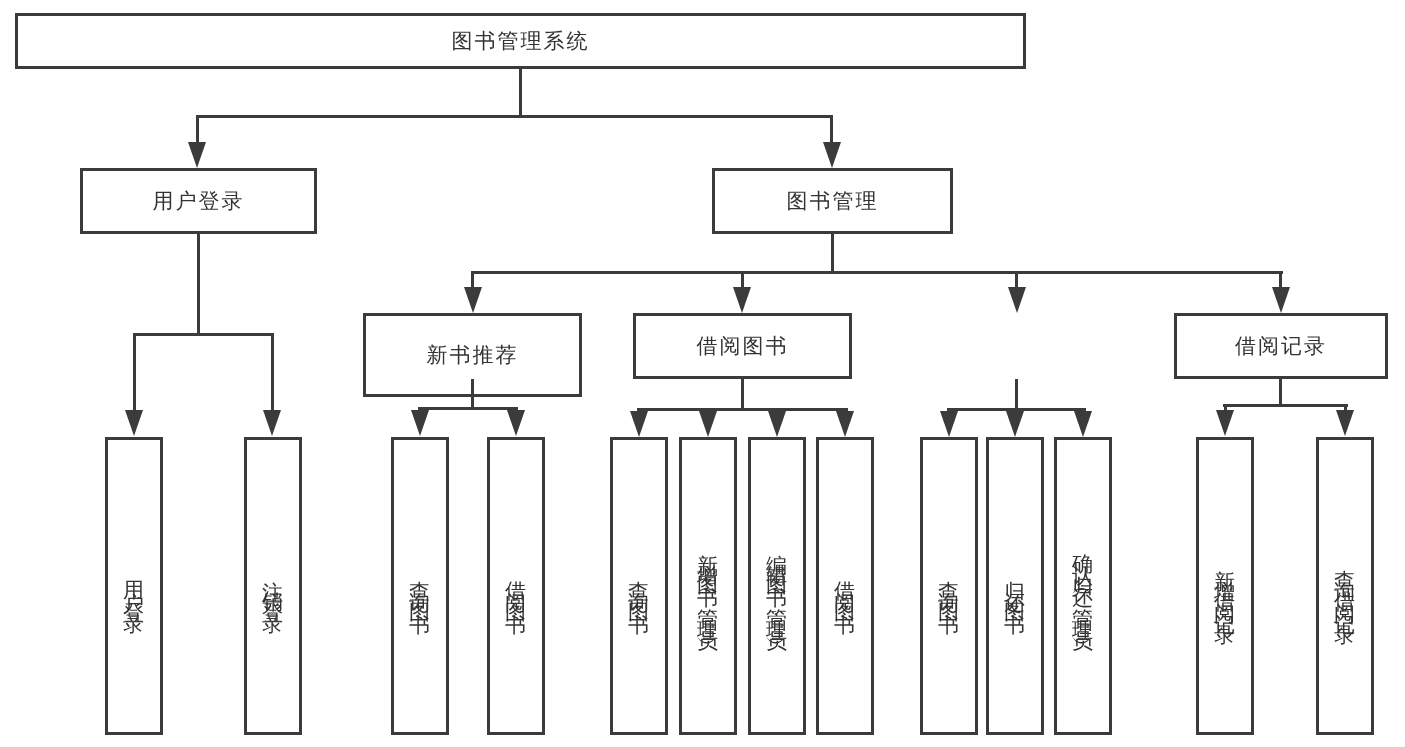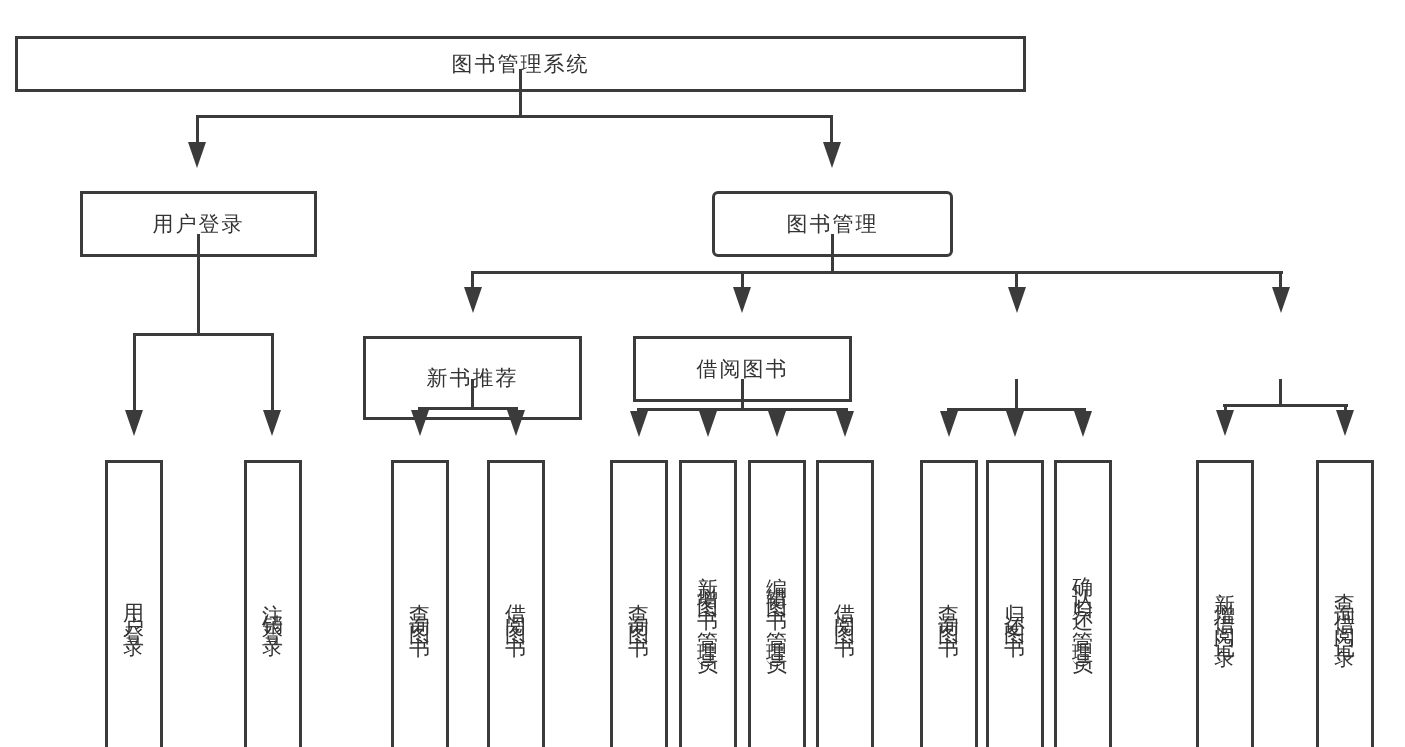--- a/index.html
+++ b/index.html
@@ -13,21 +13,20 @@
   }
   .box {
     position: absolute;
     box-sizing: border-box;
     background: #ffffff;
     border: 3px solid #3b3b3b;
     display: flex;
     align-items: center;
     justify-content: center;
     color: #333333;
-    margin-top: 23px;
   }
   .hlabel {
     font-size: 21px;
     letter-spacing: 2px;
     white-space: nowrap;
   }
   .leaf .vlabel {
     writing-mode: vertical-rl;
     text-orientation: mixed;
     font-size: 21px;
@@ -67,21 +66,21 @@
   <div class="line" style="left:519px; top:69px; width:3px; height:47px;"></div>
   <div class="line" style="left:196px; top:115px; width:637px; height:3px;"></div>
   <div class="line" style="left:196px; top:115px; width:3px; height:27px;"></div>
   <div class="line" style="left:830px; top:115px; width:3px; height:27px;"></div>
   <div class="arrow" style="left:188px; top:142px;"></div>
   <div class="arrow" style="left:823px; top:142px;"></div>
 
   <div class="box" style="left:80px; top:168px; width:237px; height:66px;">
     <span class="hlabel">用户登录</span>
   </div>
-  <div class="box" style="left:712px; top:168px; width:241px; height:66px;border-radius:6px;">
+  <div class="box" style="left:712px; top:168px; width:241px; height:66px;">
     <span class="hlabel">图书管理</span>
   </div>
 
   <div class="line" style="left:197px; top:234px; width:3px; height:101px;"></div>
   <div class="line" style="left:133px; top:333px; width:141px; height:3px;"></div>
   <div class="line" style="left:133px; top:333px; width:3px; height:77px;"></div>
   <div class="line" style="left:271px; top:333px; width:3px; height:77px;"></div>
   <div class="arrow" style="left:125px; top:410px;"></div>
   <div class="arrow" style="left:263px; top:410px;"></div>
 
@@ -94,20 +93,23 @@
   <div class="arrow" style="left:464px; top:287px;"></div>
   <div class="arrow" style="left:733px; top:287px;"></div>
   <div class="arrow" style="left:1008px; top:287px;"></div>
   <div class="arrow" style="left:1272px; top:287px;"></div>
 
   <div class="box" style="left:363px; top:313px; width:219px; height:84px;">
     <span class="hlabel">新书推荐</span>
   </div>
   <div class="box" style="left:633px; top:313px; width:219px; height:66px;">
     <span class="hlabel">借阅图书</span>
+  </div>
+  <div class="box" style="left:1174px; top:313px; width:214px; height:66px;">
+    <span class="hlabel">借阅记录</span>
   </div>
 
   <div class="line" style="left:471px; top:379px; width:3px; height:30px;"></div>
   <div class="line" style="left:418px; top:407px; width:100px; height:3px;"></div>
   <div class="arrow" style="left:411px; top:410px;"></div>
   <div class="arrow" style="left:507px; top:410px;"></div>
 
   <div class="line" style="left:741px; top:379px; width:3px; height:31px;"></div>
   <div class="line" style="left:637px; top:408px; width:211px; height:3px;"></div>
   <div class="arrow" style="left:630px; top:411px;"></div>

